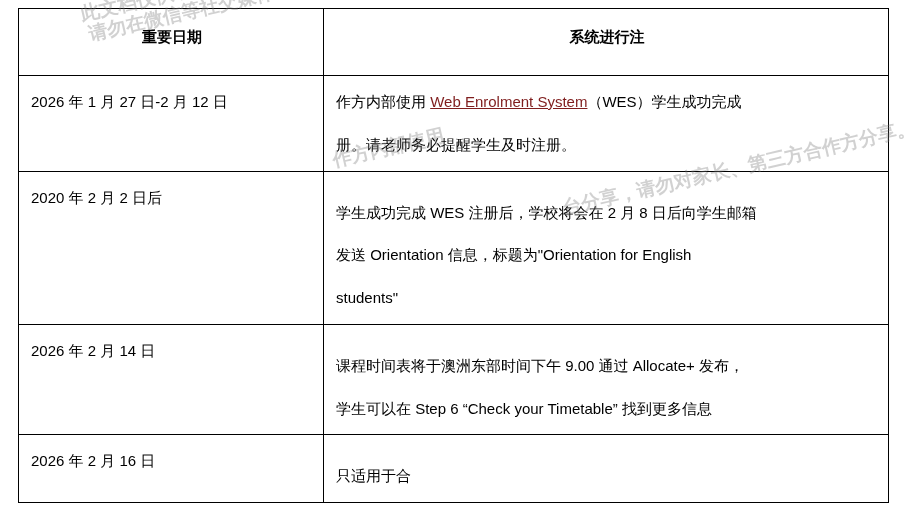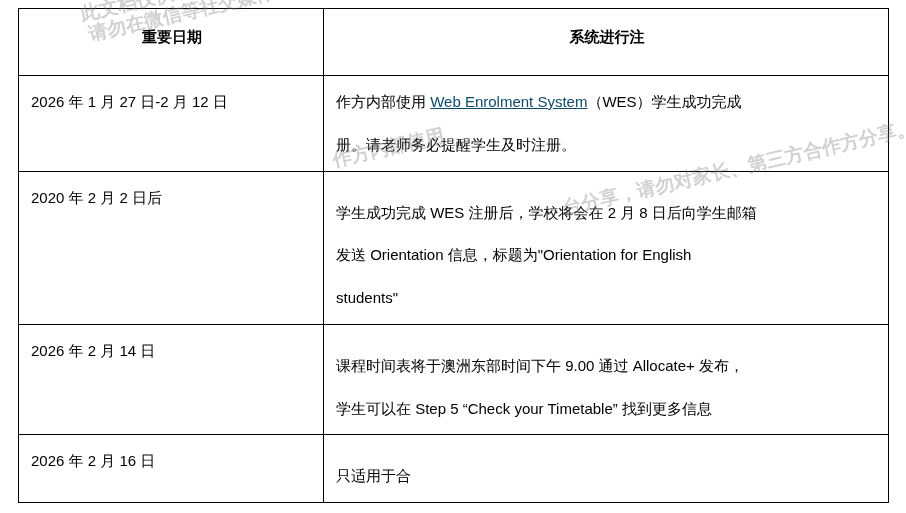--- a/index.html
+++ b/index.html
@@ -90,21 +90,21 @@
     padding-bottom: 22px;
     font-size: 15px;
   }
   col.c-date { width: 305px; }
   col.c-content { width: 565px; }
   .row-head td, .row-head th { height: 30px; }
   .cell-date {
     white-space: nowrap;
   }
   .link {
-    color: #0c4a6e;
+    color: #7f1d1d;
     text-decoration: underline;
   }
   .content-line { display: block; margin-top: 15px; }
 </style>
 </head>
 <body>
 
 <div id="page">
 
   <table class="schedule">
@@ -131,21 +131,21 @@
         <td>
           <span class="content-line">学生成功完成 WES 注册后，学校将会在 2 月 8 日后向学生邮箱</span>
           <span class="content-line">发送 Orientation 信息，标题为"Orientation for English</span>
           <span class="content-line">students"</span>
         </td>
       </tr>
       <tr>
         <td class="cell-date">2026 年 2 月 14 日</td>
         <td>
           <span class="content-line">课程时间表将于澳洲东部时间下午 9.00 通过 Allocate+ 发布，</span>
-          <span class="content-line">学生可以在 Step 5 “Check your Timetable” 找到更多信息</span>
+          <span class="content-line">学生可以在 Step 6 “Check your Timetable” 找到更多信息</span>
         </td>
       </tr>
       <tr>
         <td class="cell-date">2026 年 2 月 16 日</td>
         <td>
           <span class="content-line">只适用于合</span>
         </td>
       </tr>
     </tbody>
   </table>

